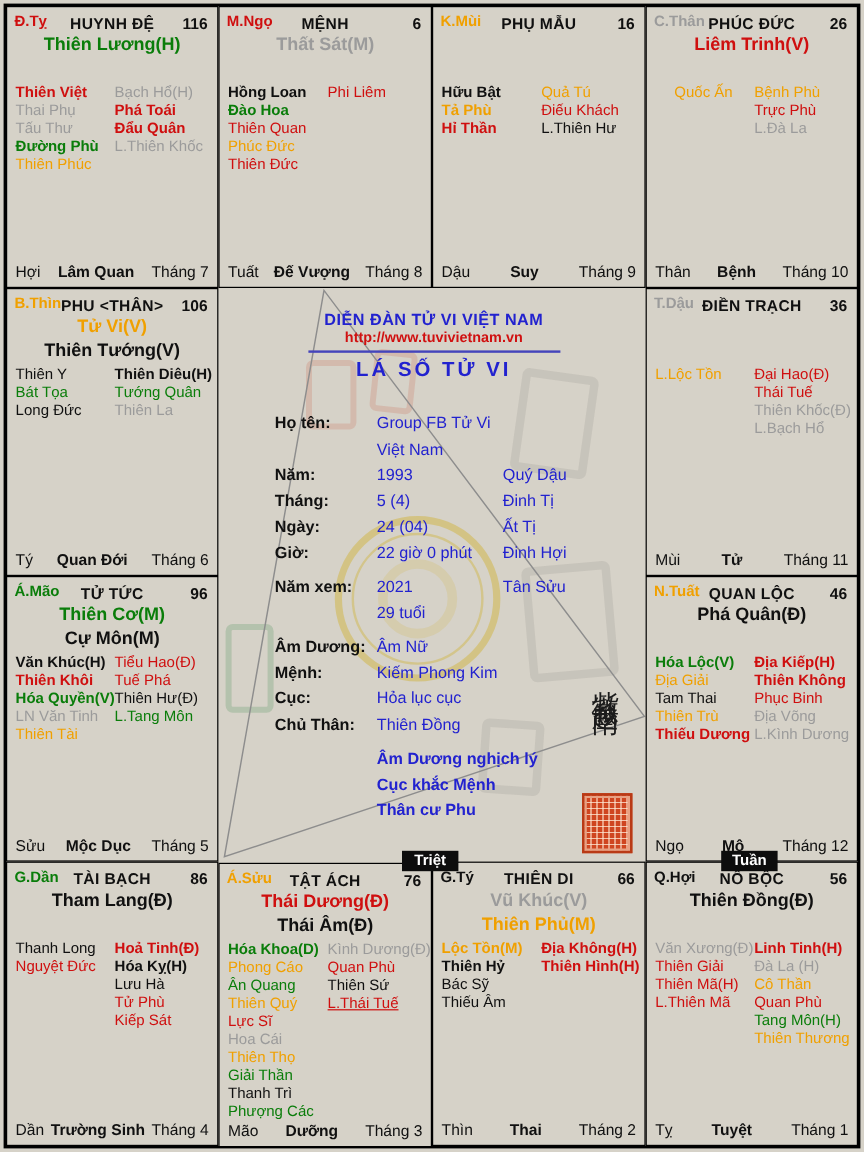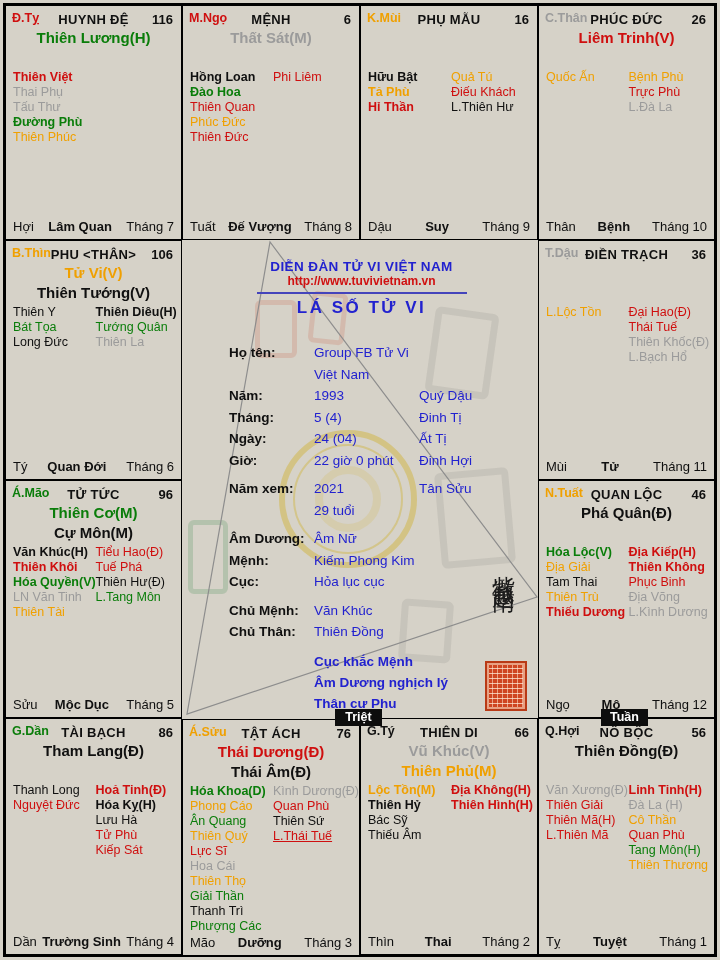--- a/index.html
+++ b/index.html
@@ -88,20 +88,26 @@
           <div style="color: rgb(10, 125, 10);">Thiên Lương(H)</div>
         </div>
         <div class="cols">
           <div class="colL">
             <span class="st b" style="color: rgb(207, 15, 15);">Thiên Việt</span>
             <span class="st" style="color: rgb(155, 155, 155);">Thai Phụ</span>
             <span class="st" style="color: rgb(155, 155, 155);">Tấu Thư</span>
             <span class="st b" style="color: rgb(10, 125, 10);">Đường Phù</span>
             <span class="st" style="color: rgb(240, 160, 0);">Thiên Phúc</span>
           </div>
+          <div class="colR">
+            <span class="st" style="color: rgb(155, 155, 155);">Bạch Hổ(H)</span>
+            <span class="st b" style="color: rgb(207, 15, 15);">Phá Toái</span>
+            <span class="st b" style="color: rgb(207, 15, 15);">Đẩu Quân</span>
+            <span class="st" style="color: rgb(155, 155, 155);">L.Thiên Khốc</span>
+          </div>
         </div>
         <div class="brow">
           <span class="branch">Hợi</span>
           <span class="cycle">Lâm Quan</span>
           <span class="month">Tháng 7</span>
         </div>
       </div>
       <div class="cell" style="left: 182px; top: 5px; width: 178px; height: 235px;">
         <div class="corner" style="color: rgb(207, 15, 15);">M.Ngọ</div>
         <div class="pname">MỆNH</div>
@@ -152,21 +158,21 @@
       </div>
       <div class="cell" style="left: 538px; top: 5px; width: 177px; height: 235px;">
         <div class="corner" style="color: rgb(155, 155, 155);">C.Thân</div>
         <div class="pname">PHÚC ĐỨC</div>
         <div class="pnum">26</div>
         <div class="mains">
           <div style="color: rgb(207, 15, 15);">Liêm Trinh(V)</div>
         </div>
         <div class="cols">
           <div class="colL">
-            <span class="st" style="color: rgb(240, 160, 0);">Quốc Ấn</span>
+            <span class="st" style="color: rgb(240, 160, 0); text-align: center;">Quốc Ấn</span>
           </div>
           <div class="colR">
             <span class="st" style="color: rgb(240, 160, 0);">Bệnh Phù</span>
             <span class="st" style="color: rgb(207, 15, 15);">Trực Phù</span>
             <span class="st" style="color: rgb(155, 155, 155);">L.Đà La</span>
           </div>
         </div>
         <div class="brow">
           <span class="branch">Thân</span>
           <span class="cycle">Bệnh</span>
@@ -445,34 +451,29 @@
         <div class="frow">
           <span class="flabel">Mệnh:</span>
           <span class="fvalue">Kiếm Phong Kim</span>
           <span class="fvalue2"></span>
         </div>
         <div class="frow">
           <span class="flabel">Cục:</span>
           <span class="fvalue">Hỏa lục cục</span>
           <span class="fvalue2"></span>
         </div>
-        <div class="frow gap">
-          <span class="flabel">Chủ Mệnh:</span>
-          <span class="fvalue">Văn Khúc</span>
-          <span class="fvalue2"></span>
-        </div>
         <div class="frow">
           <span class="flabel">Chủ Thân:</span>
           <span class="fvalue">Thiên Đồng</span>
           <span class="fvalue2"></span>
         </div>
       </div>
     <div class="notes" id="notes">
+        <div>Âm Dương nghịch lý</div>
         <div>Cục khắc Mệnh</div>
-        <div>Âm Dương nghịch lý</div>
         <div>Thân cư Phu</div>
       </div>
     <div class="calli">紫微越南</div>
     <div class="seal"></div>
   </div>
 
   <div class="badge" id="badge-triet">Triệt</div>
   <div class="badge" id="badge-tuan">Tuần</div>
 
   <div class="frame"></div>

